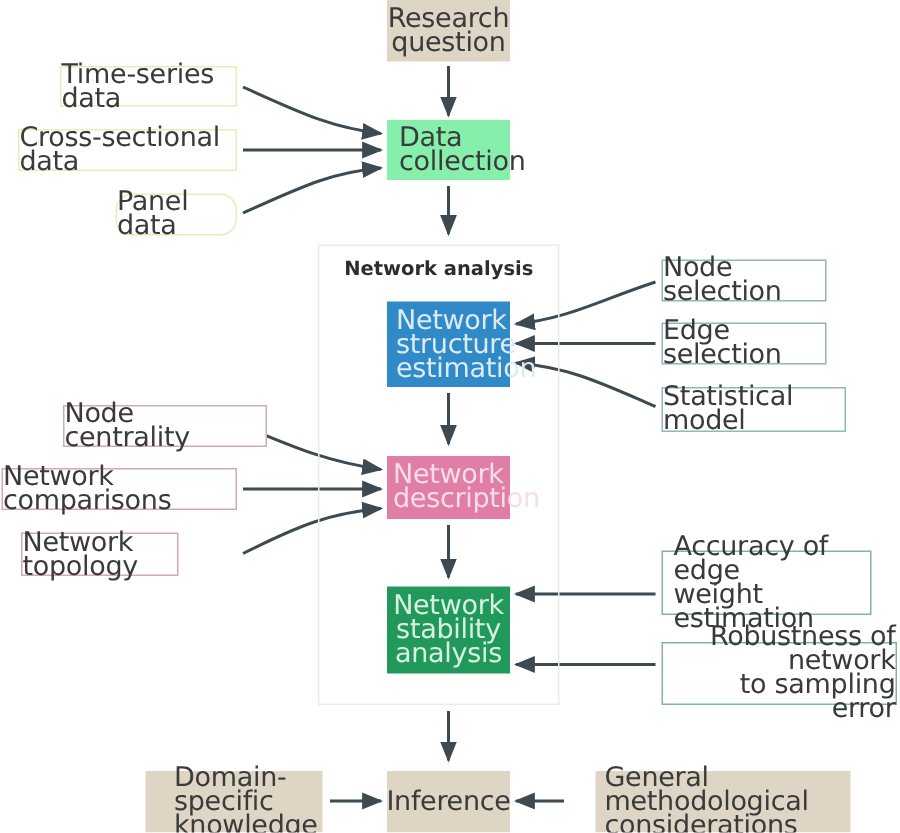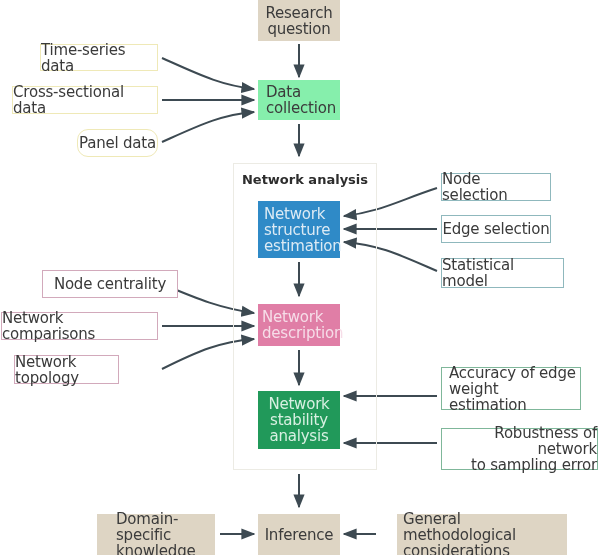--- a/index.html
+++ b/index.html
@@ -1,31 +1,31 @@
 <!DOCTYPE html>
 <html><head>
 <meta charset="utf-8">
 <style>
   html, body { margin: 0; padding: 0; background: #ffffff; }
   body { width: 600px; height: 555px; position: relative; overflow: hidden;
          font-family: "DejaVu Sans", sans-serif; color: #3a3a3a; }
   .box { position: absolute; box-sizing: border-box; display: flex; align-items: center;
-         font-size: 15px; line-height: 16px; letter-spacing: -0.2px; }
+         font-size: 18px; line-height: 16px; letter-spacing: -0.2px; }
   .ctr { justify-content: center; }
   .lft { justify-content: flex-start; padding-left: 7px; }
   .tan { background: #ded5c4; color: #3b3b3b; }
   .yellow { background: #86efac; color: #3b3b3b; justify-content: flex-start; padding-left: 8px; }
   .blue { background: #2f8ac7; color: #dceaf4; justify-content: flex-start; padding-left: 6px; }
   .pink { background: #e07ea6; color: #f6dde8; justify-content: flex-start; padding-left: 4px; }
   .green { background: #21995a; color: #d8f0e2; justify-content: center; text-align: center; }
   .in-yellow { background: #fff; border: 1px solid #efe9b7; }
   .in-pink { background: #fff; border: 1px solid #d2a9bb; }
   .in-teal { background: #fff; border: 1px solid #8fb8bd; }
   .in-green { background: #fff; border: 1px solid #7fb79a; }
-  .container { position: absolute; left: 233px; top: 163px; width: 144px; height: 307px;
+  .container { position: absolute; left: 212px; top: 163px; width: 161px; height: 307px;
                border: 1.5px solid #ecebe4; box-sizing: border-box; }
   .container-title { position: absolute; left: 0; right: 0; top: 8px; text-align: center;
                      font-weight: bold; font-size: 13px; color: #2d2d2d; }
   svg.arrows { position: absolute; left: 0; top: 0; }
   .txt { white-space: pre-line; }
 </style>
 </head>
 <body>
 
 <svg class="arrows" width="600" height="555" viewBox="0 0 600 555">

